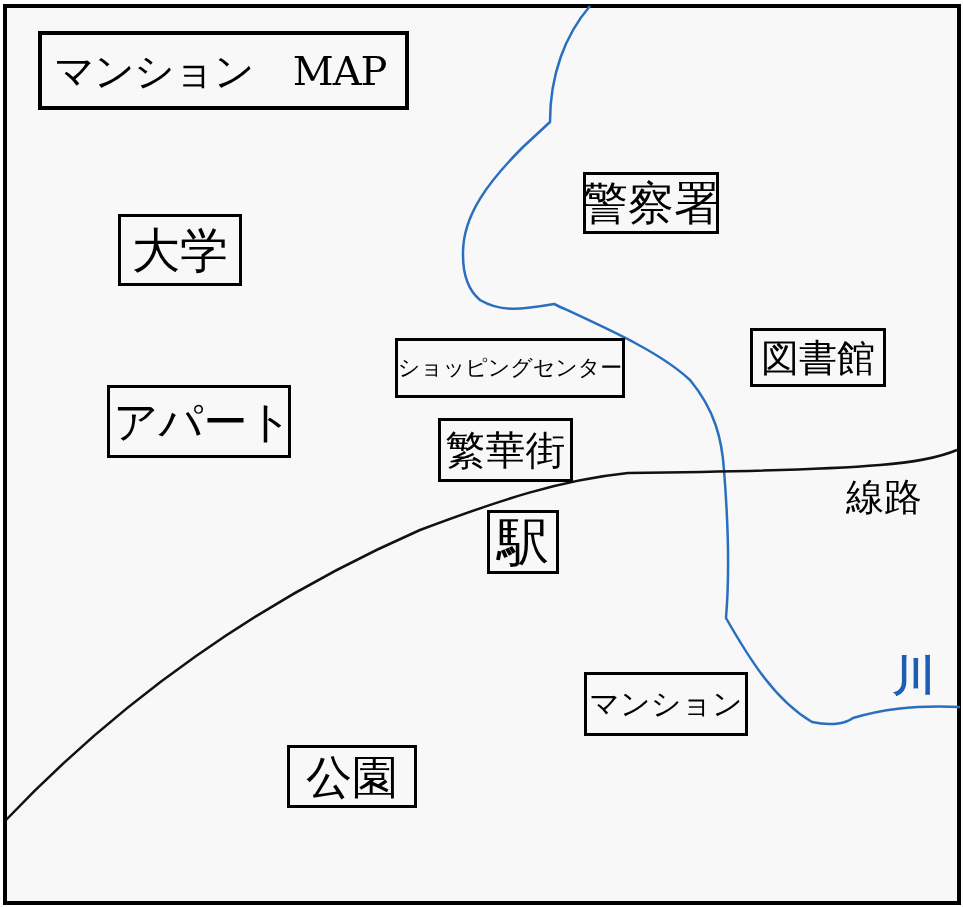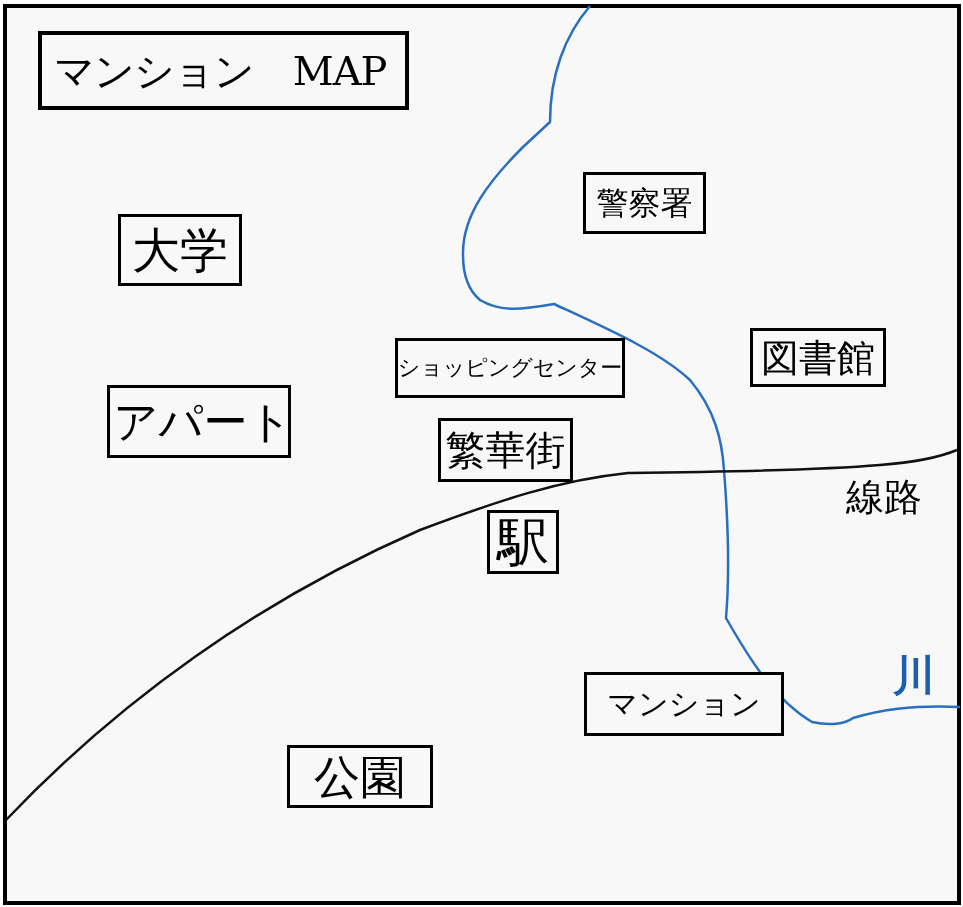--- a/index.html
+++ b/index.html
@@ -71,21 +71,21 @@
 </svg>
 
 <div class="label-box title-box" style="left:38px; top:31px; width:371px; height:79px;">
   <span>マンション　MAP</span>
 </div>
 
 <div class="label-box" style="left:118px; top:214px; width:124px; height:72px; font-size:48px;">
   <span>大学</span>
 </div>
 
-<div class="label-box" style="left:583px; top:172px; width:123px; height:62px; font-size:32px;">
+<div class="label-box" style="left:583px; top:172px; width:136px; height:62px; font-size:46px;">
   <span>警察署</span>
 </div>
 
 <div class="label-box" style="left:395px; top:338px; width:230px; height:60px; font-size:22px;text-align:right;">
   <span>ショッピングセンター</span>
 </div>
 
 <div class="label-box" style="left:750px; top:328px; width:136px; height:59px; font-size:38px;">
   <span>図書館</span>
 </div>
@@ -95,23 +95,23 @@
 </div>
 
 <div class="label-box" style="left:438px; top:418px; width:135px; height:64px; font-size:40px;">
   <span>繁華街</span>
 </div>
 
 <div class="label-box" style="left:487px; top:510px; width:72px; height:64px; font-size:52px;">
   <span>駅</span>
 </div>
 
-<div class="label-box" style="left:584px; top:672px; width:200px; height:64px; font-size:30px;text-align:right;">
+<div class="label-box" style="left:584px; top:672px; width:164px; height:64px; font-size:30px;text-align:right;">
   <span>マンション</span>
 </div>
 
-<div class="label-box" style="left:287px; top:745px; width:146px; height:63px; font-size:46px;">
+<div class="label-box" style="left:287px; top:745px; width:130px; height:63px; font-size:46px;">
   <span>公園</span>
 </div>
 
 <span class="free-label" style="left:846px; top:478px; font-size:38px; color:#000;">線路</span>
 
 <span class="free-label" style="left:893px; top:655px; font-size:42px; color:#1a5fb4; font-weight:bold;">川</span>
 
 </body></html>

